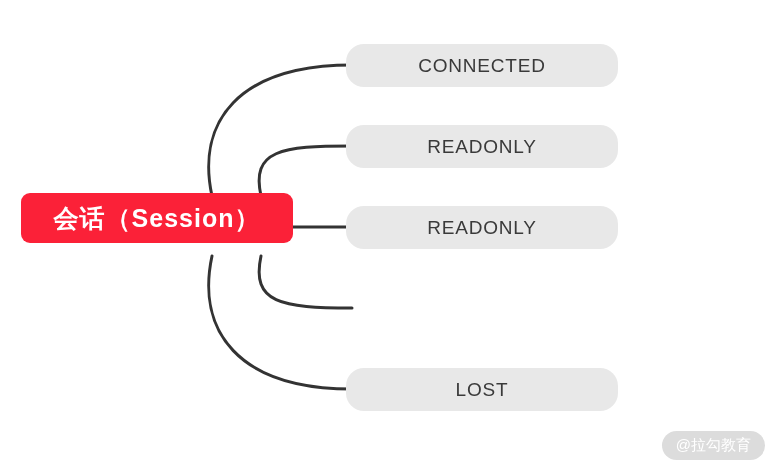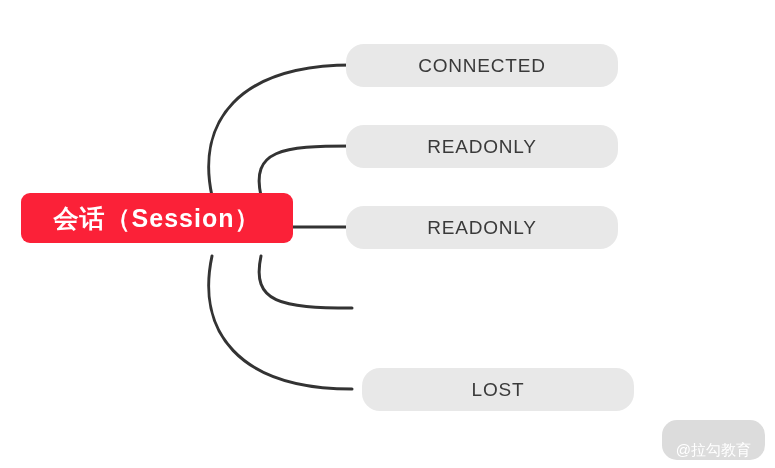--- a/index.html
+++ b/index.html
@@ -62,31 +62,31 @@
     color: #3a3a3a;
     font-size: 19px;
     font-weight: 500;
     letter-spacing: 0.8px;
     white-space: nowrap;
   }
   .node-1 { top: 44px; }
   .node-2 { top: 125px; text-align: center; }
   .node-3 { top: 206px; }
   .node-4 { top: 287px; }
-  .node-5 { top: 368px; margin-left: 16px; }
+  .node-5 { top: 368px; }
   .watermark {
     position: absolute;
     right: 10px;
     bottom: 8px;
-    height: 40px;
+    height: 29px;
     padding: 0 14px;
     background: #dcdcdc;
     border-radius: 15px;
     display: flex;
-    align-items: flex-end;
+    align-items: center;
     justify-content: center;
   }
   .watermark span {
     color: #ffffff;
     font-size: 15px;
     white-space: nowrap;
   }
 </style>
 </head>
 <body>

